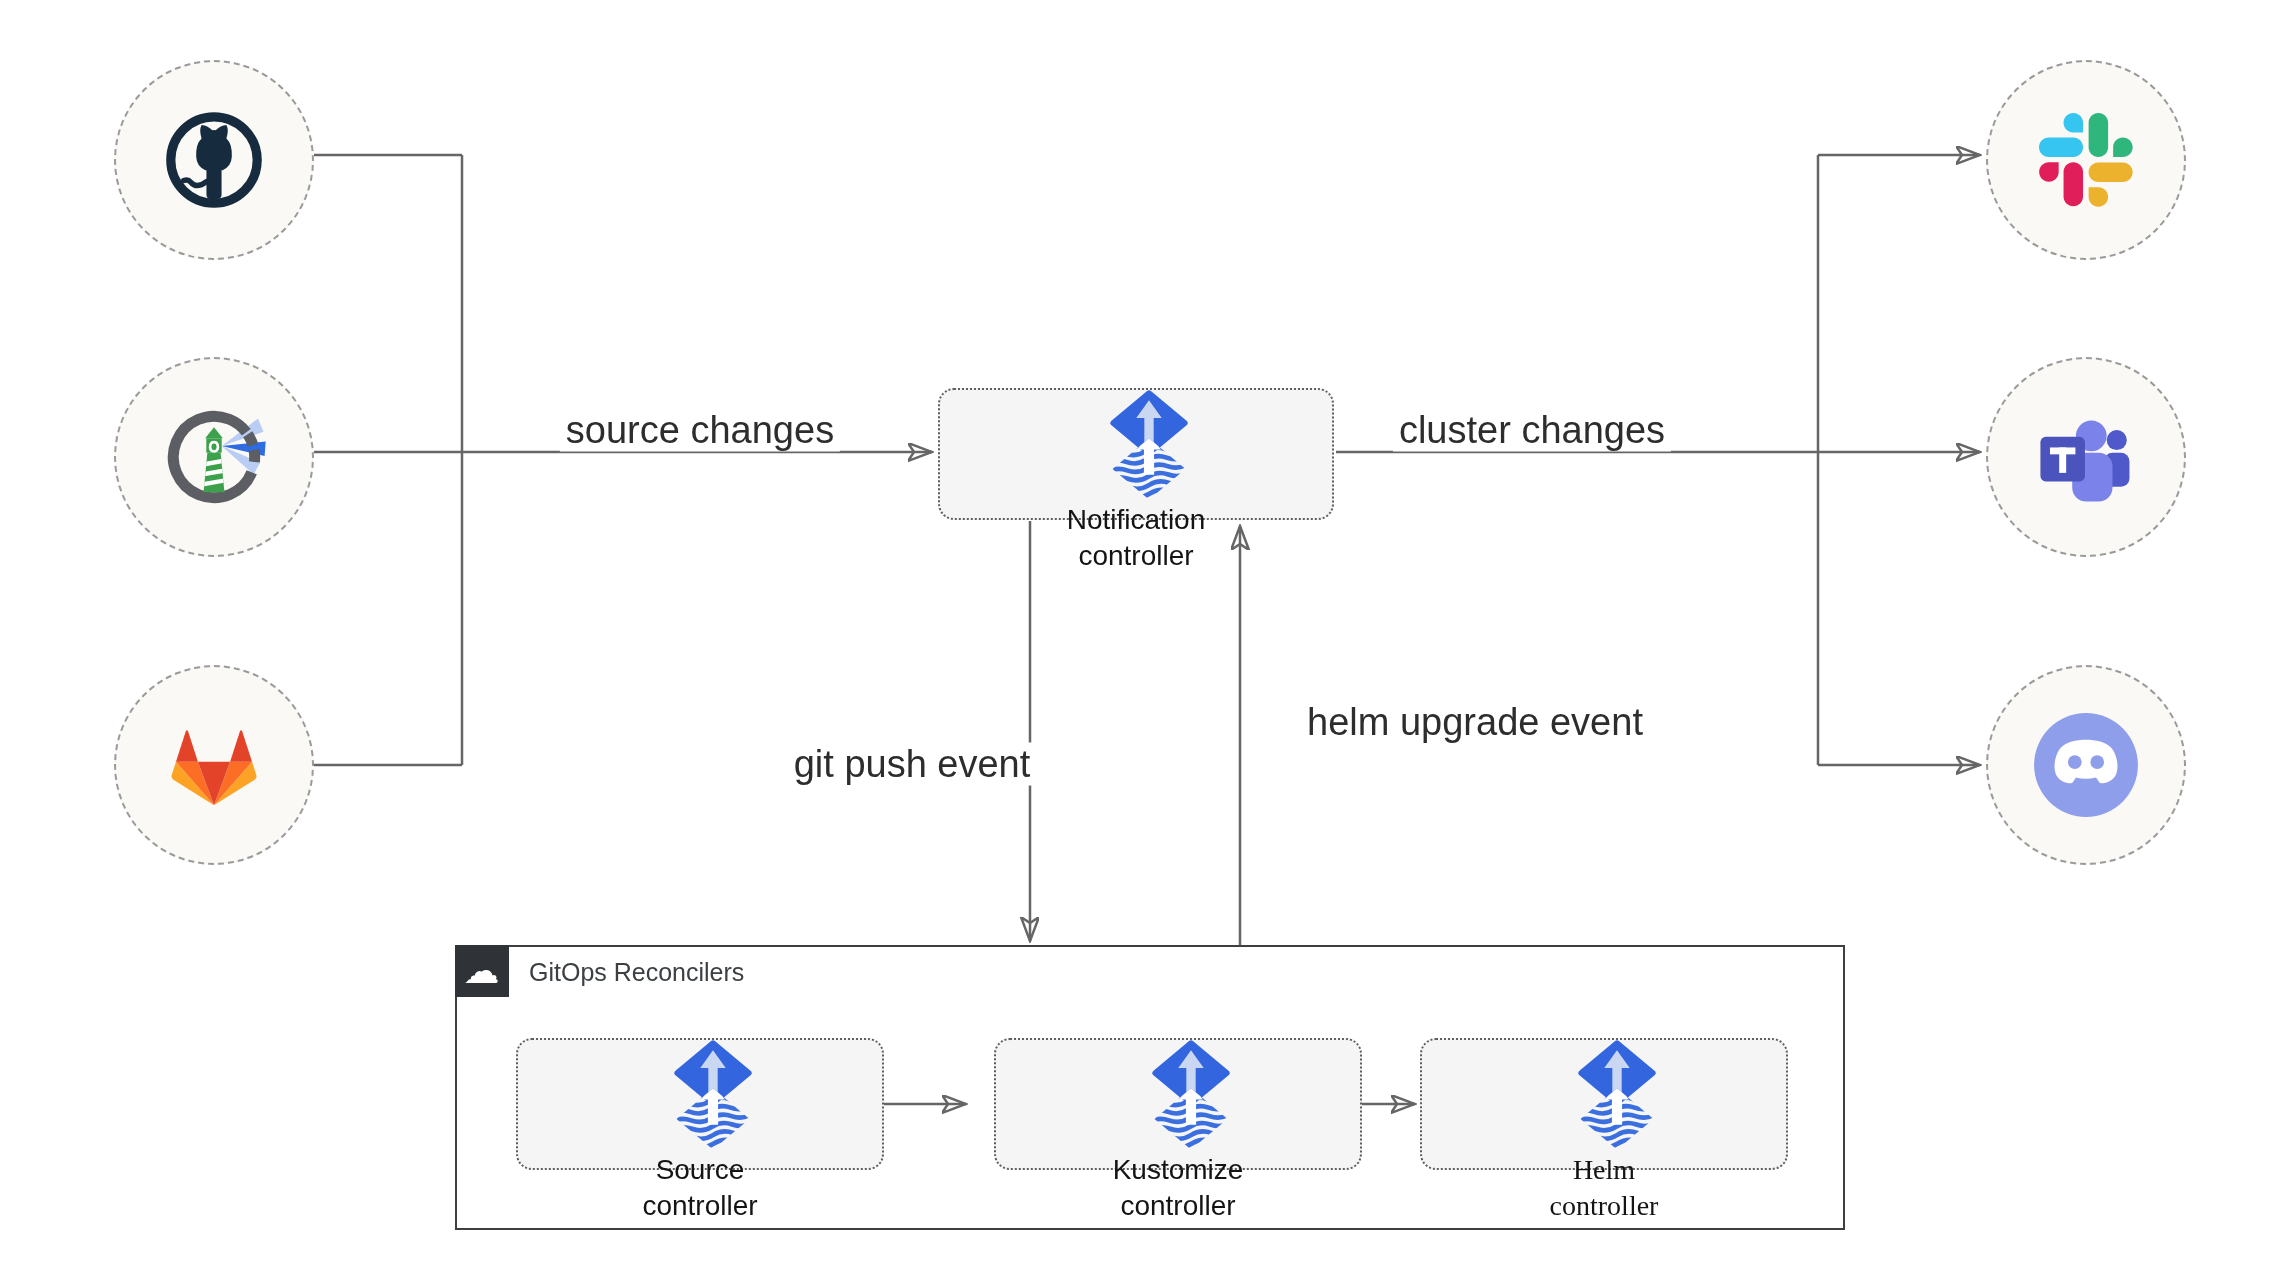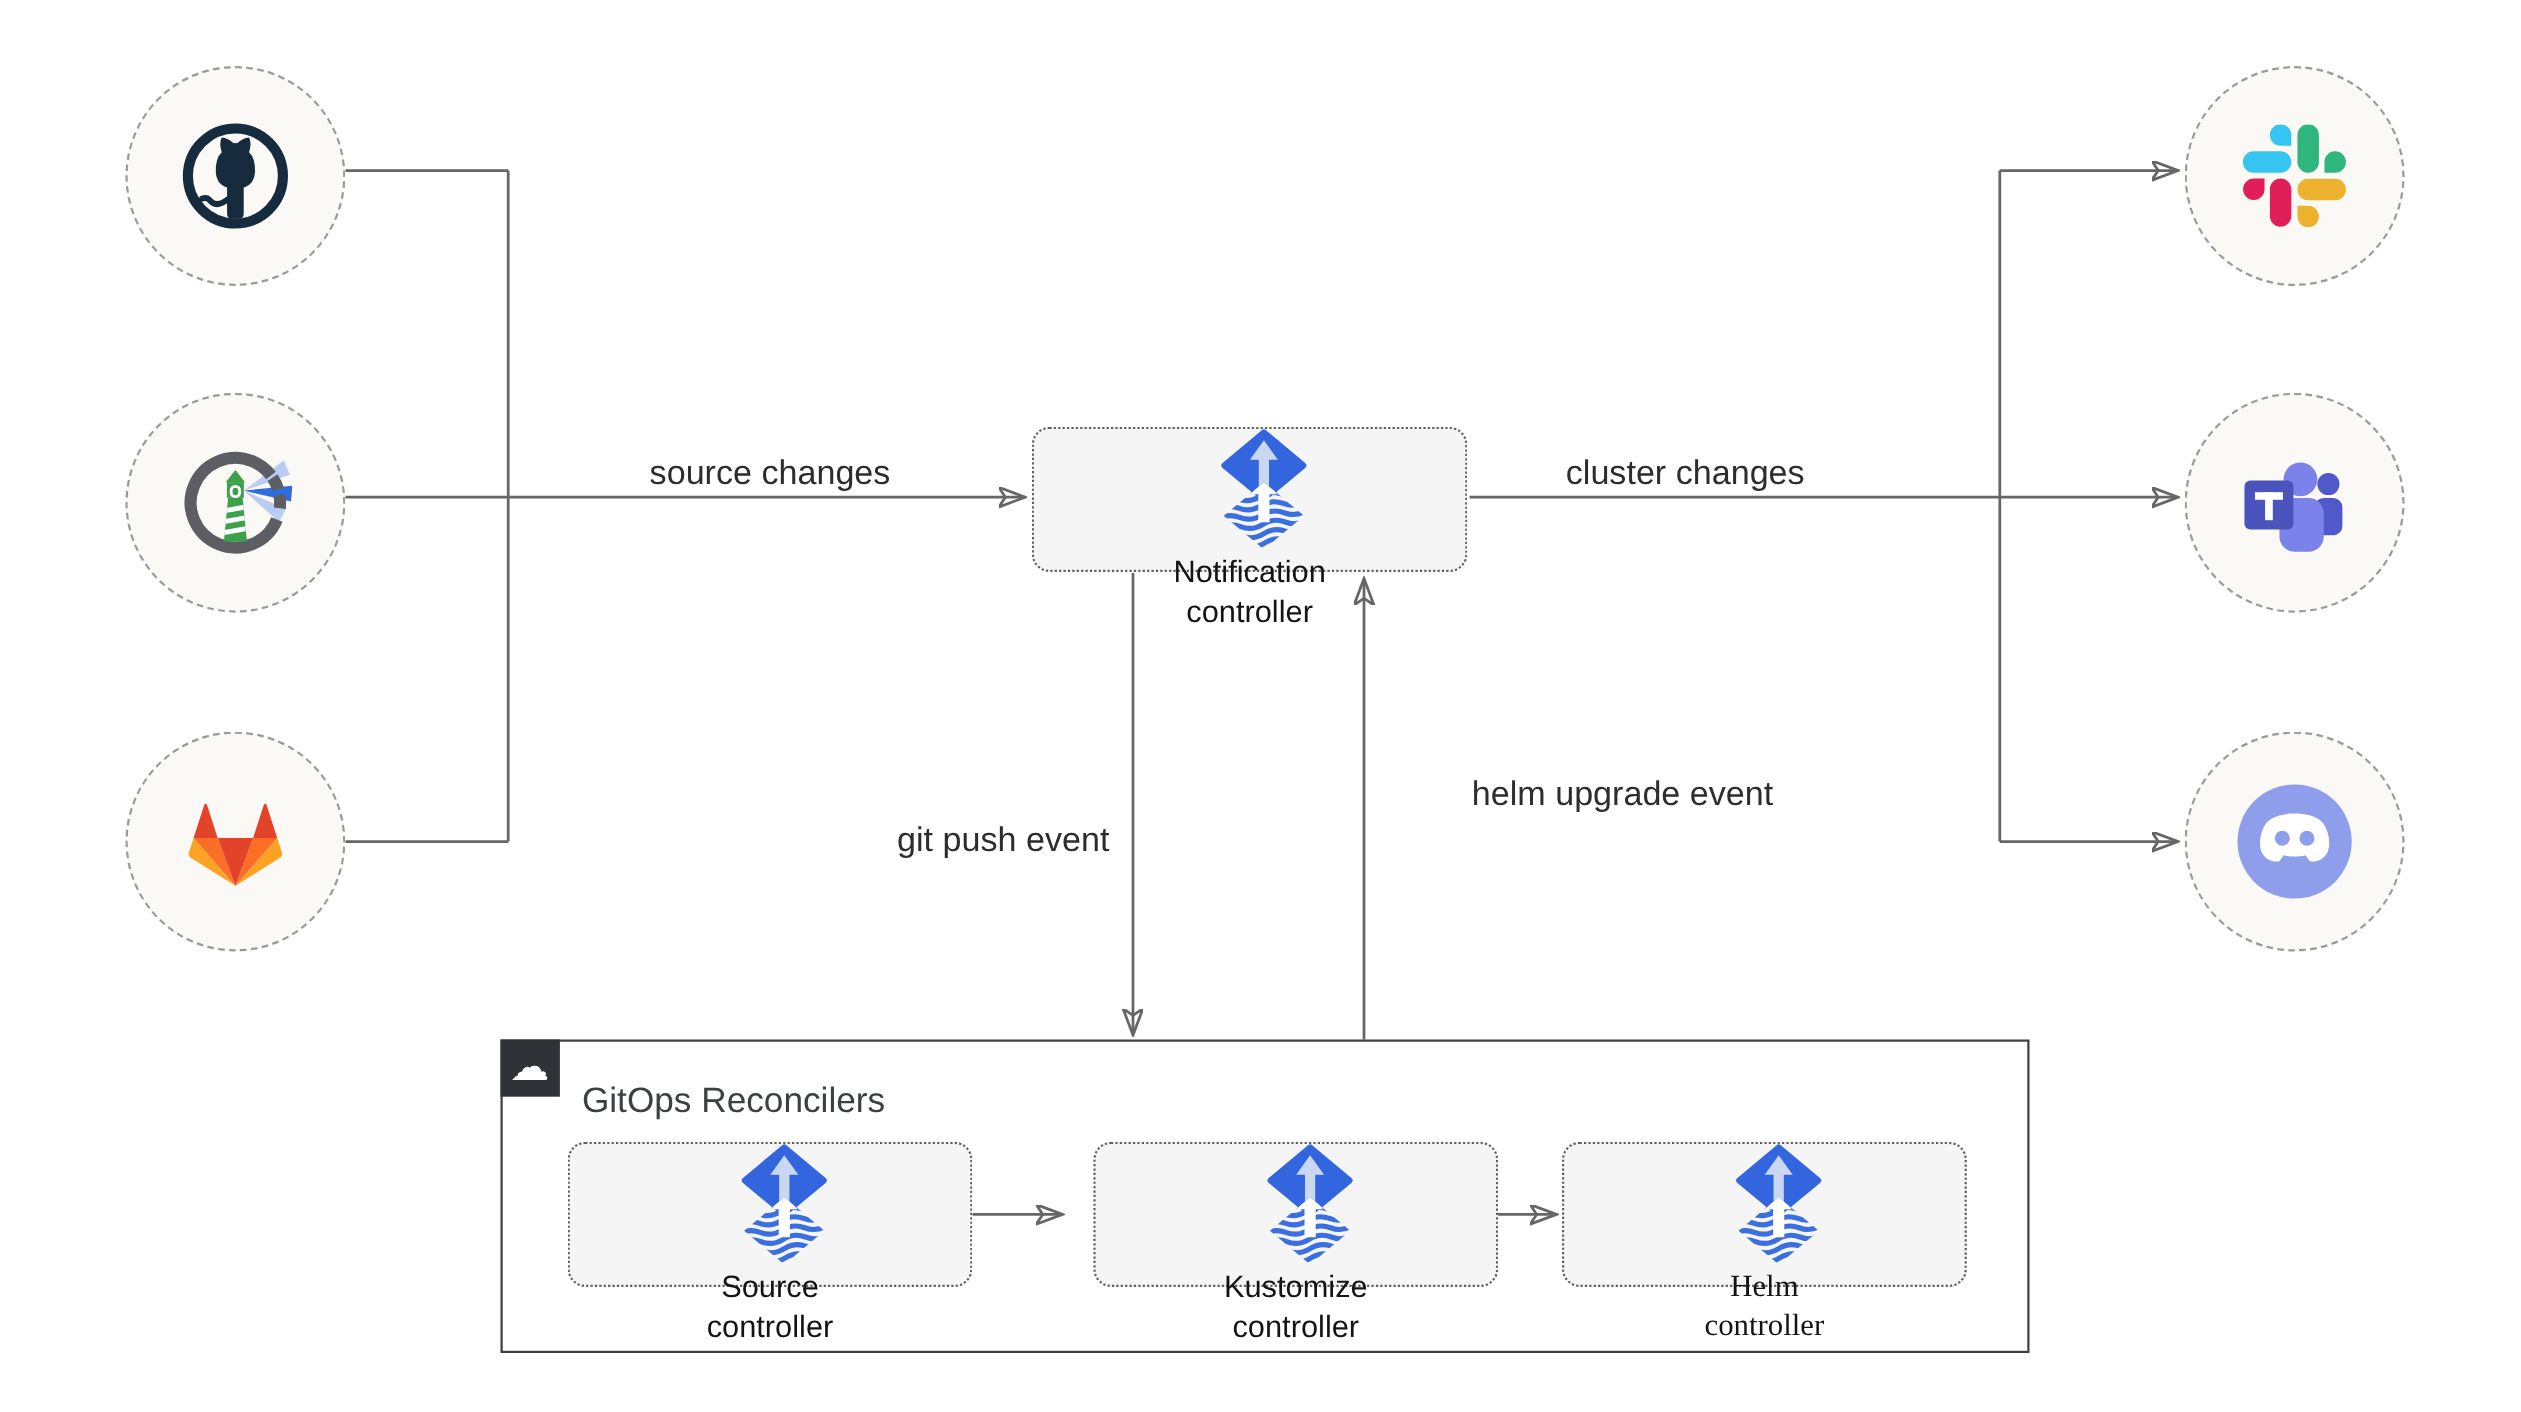--- a/index.html
+++ b/index.html
@@ -7,28 +7,28 @@
           font-family:"Liberation Sans", sans-serif;color:#1f1f1f;}
   .wires{position:absolute;left:0;top:0;width:2292px;height:1284px;z-index:1;}
   .wires path{stroke:#666666;stroke-width:2.5;fill:none;}
   .circle-node{position:absolute;width:200px;height:200px;border-radius:50%;
                background:#faf9f5;border:2px dashed #9a9a9a;z-index:2;
                display:flex;align-items:center;justify-content:center;box-sizing:border-box;}
   .ctrl-box{position:absolute;background:#f5f5f5;border:2.5px dotted #5f5f5f;border-radius:16px;
             z-index:2;display:flex;align-items:center;box-sizing:border-box;flex-direction:column;}
   .ctrl-box .flux{width:86px;height:112px;margin-left:26px;flex:0 0 auto;}
   .ctrl-label{flex:1;text-align:center;font-size:28px;line-height:1.28;color:#141414;}
-  .edge-label{position:absolute;transform:translate(-50%,-50%);font-size:31px;color:#2d2d2d;
+  .edge-label{position:absolute;transform:translate(-50%,-50%);font-size:38px;color:#2d2d2d;
               white-space:nowrap;z-index:3;background:#ffffff;padding:0 6px;}
   .container-box{position:absolute;left:455px;top:945px;width:1390px;height:285px;
                  border:2.5px solid #3f3f3f;background:transparent;z-index:2;box-sizing:border-box;}
   .container-badge{position:absolute;left:-2.5px;top:-2.5px;width:54px;height:52px;background:#2f3236;
                    display:flex;align-items:center;justify-content:center;}
   .container-badge .cloud{color:#ffffff;font-family:"DejaVu Sans", sans-serif;font-size:36px;line-height:1;}
-  .container-title{position:absolute;left:72px;top:11px;font-size:32px;color:#3c4043;margin-top:24px;}
+  .container-title{position:absolute;left:72px;top:11px;font-size:25px;color:#3c4043;}
   .logo{display:block;}
 </style>
 </head>
 <body>
 
 <div class="canvas">
 
   <svg width="0" height="0" style="position:absolute" aria-hidden="true">
     <defs>
       <clipPath id="flux-wave-clip">

